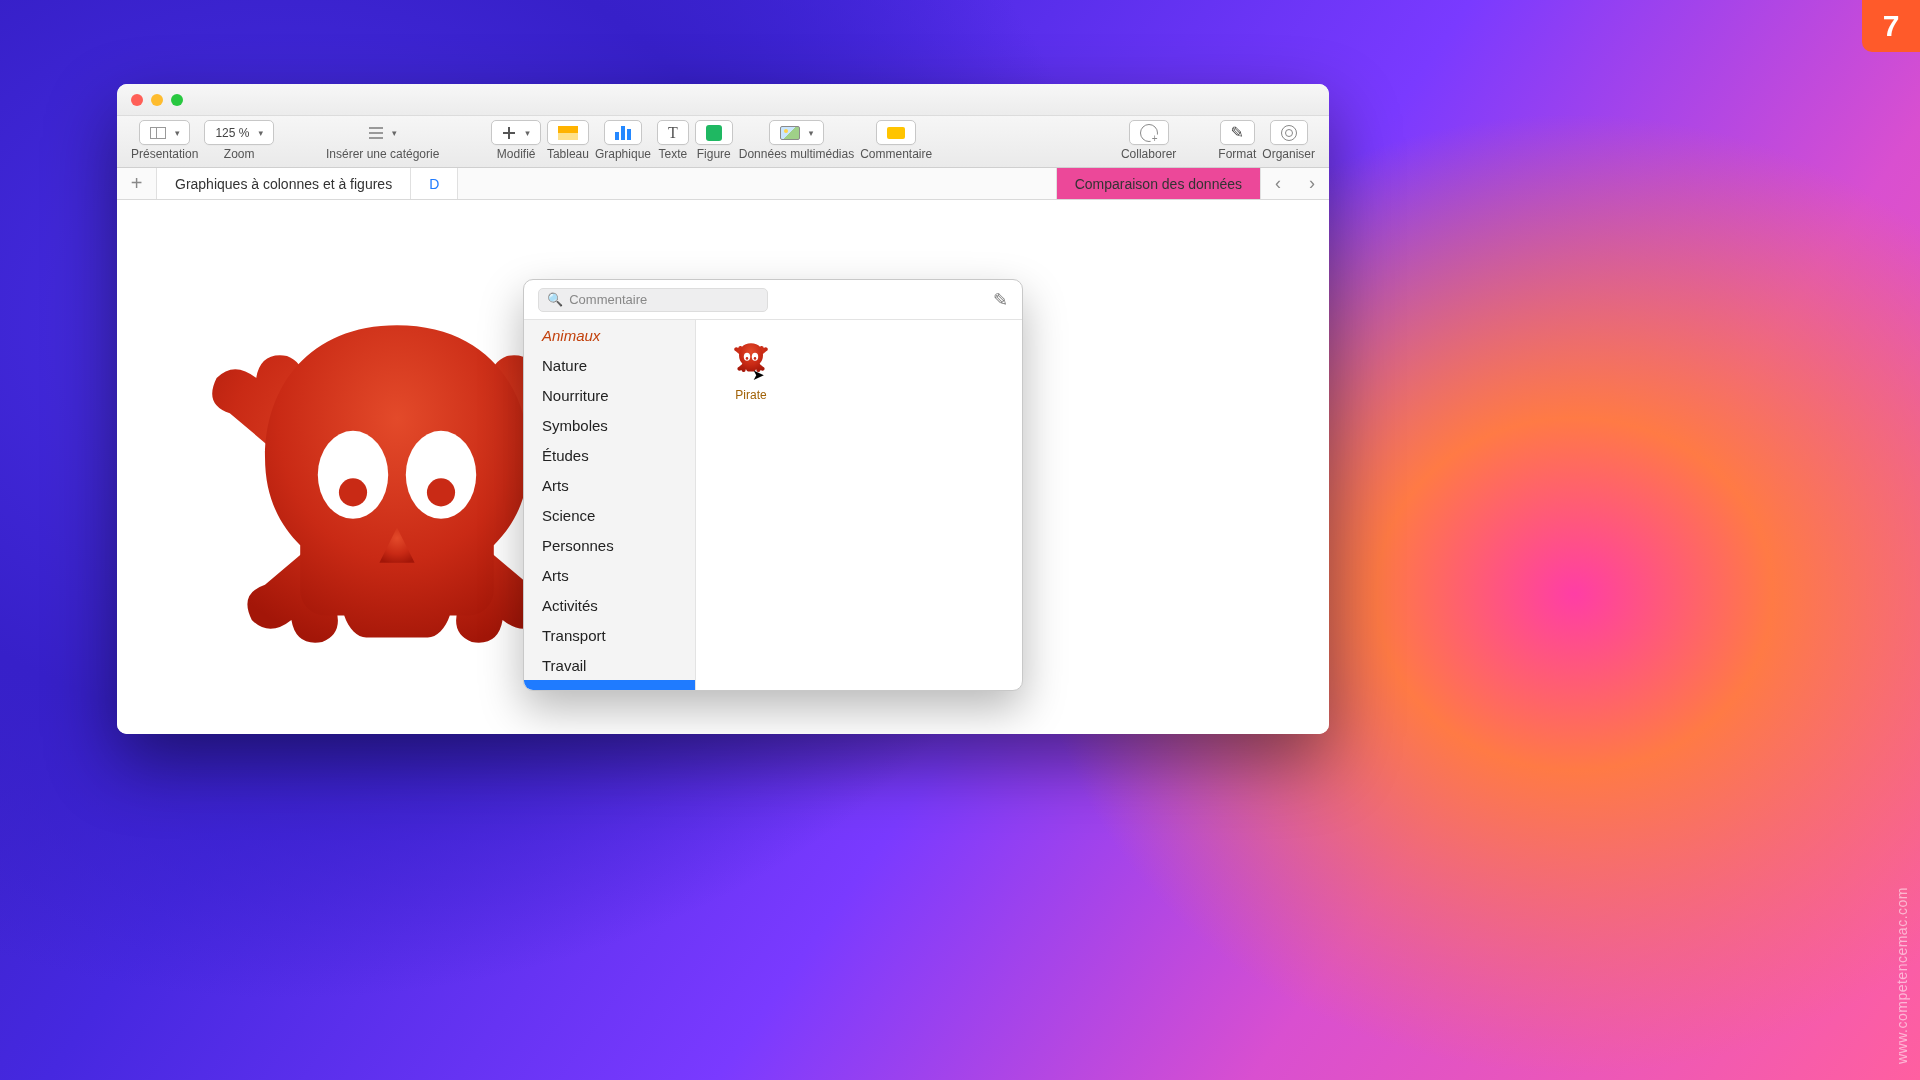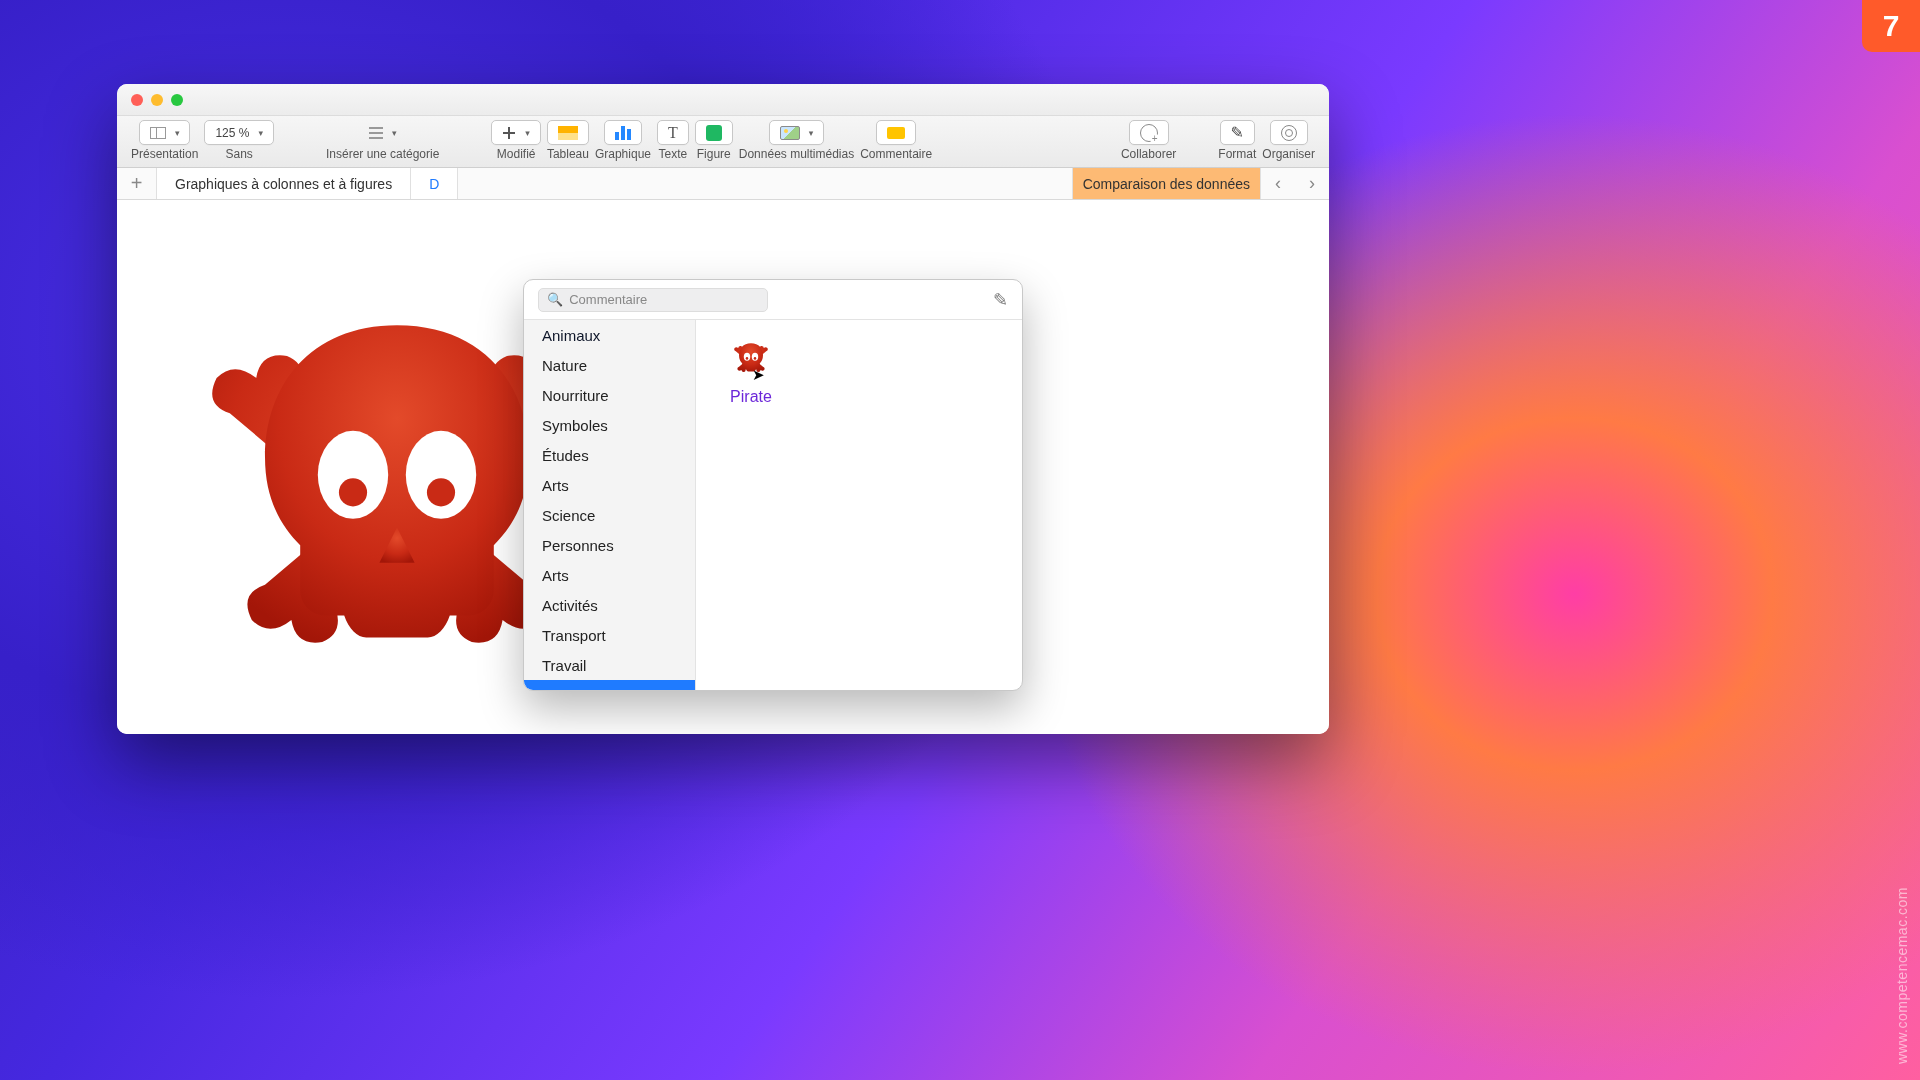--- a/index.html
+++ b/index.html
@@ -53,41 +53,41 @@
 .collab-ico::after{content:"+";position:absolute;right:-3px;bottom:-3px;font-size:10px;color:#8a8a8a;background:#fff;border-radius:50%;width:10px;height:10px;line-height:10px;text-align:center;}
 .brush-ico{font-size:16px;}
 .org-ico{width:16px;height:16px;border:1.5px solid #888;border-radius:50%;position:relative;}
 .org-ico::before{content:"";position:absolute;inset:3px;border:1.5px solid #888;border-radius:50%;}
 
 .sheetbar { height:32px; border-bottom:1px solid #d9d9d9; display:flex; align-items:stretch; background:#fafafa; }
 .add-sheet{width:40px;display:flex;align-items:center;justify-content:center;color:#888;font-size:20px;border-right:1px solid #e0e0e0;}
 .sheet-tab{padding:0 18px;display:flex;align-items:center;font-size:14px;color:#333;border-right:1px solid #e0e0e0;background:#fff;}
 .sheet-tab.active{color:#1f7bff;}
 .sheet-spacer{flex:1;}
-.sheet-ref{padding:0 10px;display:flex;align-items:center;font-size:14px;color:#333;background:#fdba74;border-left:1px solid #e0e0e0;}
+.sheet-ref{padding:0 18px;display:flex;align-items:center;font-size:14px;color:#333;background:#ec4899;border-left:1px solid #e0e0e0;}
 .navbtns{display:flex;align-items:center;border-left:1px solid #e0e0e0;}
 .navbtns div{width:34px;display:flex;align-items:center;justify-content:center;color:#888;font-size:18px;}
 
 .canvas { flex:1; background:#fff; position:relative; overflow:hidden; }
 .skull-big { position:absolute; left:60px; top:90px; width:440px; height:440px; }
 
 
 .popover { position:absolute; left:406px; top:79px; width:500px; height:412px; background:#fff; border:1px solid #c8c8c8; border-radius:10px; box-shadow:0 18px 44px rgba(0,0,0,.28); display:flex; flex-direction:column; overflow:hidden;}
 .popover-top { height:40px; display:flex; align-items:center; justify-content:center; gap:10px; border-bottom:1px solid #e3e3e3; padding:0 14px; }
 .searchbox { flex:0 0 230px; height:24px; background:#eeeeef; border:1px solid #ddd; border-radius:5px; display:flex; align-items:center; padding:0 8px; gap:6px; font-size:13px; color:#888;}
 .searchbox .mag{color:#8a8a8a;}
 .pen-btn{margin-left:auto;color:#7a7a7a;font-size:18px;}
 .popover-body { flex:1; display:flex; min-height:0;}
 .cat-list { width:172px; background:#f4f4f4; border-right:1px solid #e3e3e3; overflow:hidden; padding-top:0;}
 .cat-list .item{height:30px;display:flex;align-items:center;padding:0 18px;font-size:15px;color:#222;}
-.cat-list .item.cut{color:#0f172a;}
+.cat-list .item.cut{color:#c2410c;font-style:italic;}
 .cat-list .item.sel{background:#1f7bff;color:#fff;}
 .shape-grid{flex:1;padding:20px;display:flex;flex-wrap:wrap;align-content:flex-start;gap:20px;}
 .shape-cell{width:70px;display:flex;flex-direction:column;align-items:center;gap:8px;position:relative;}
-.shape-cell .name{font-size:16px;color:#6d28d9;}
+.shape-cell .name{font-size:12px;color:#a16207;}
 .skull-thumb{width:50px;height:40px;}
 .cursor{position:absolute;left:36px;top:26px;font-size:15px;color:#000;pointer-events:none;}
 
 .skull-svg path{fill:url(#skgrad);}
 </style>
 </head>
 <body>
 
 <svg width="0" height="0" style="position:absolute">
  <defs>
@@ -118,21 +118,21 @@
           <span class="icon tab-ico"></span>
           <span class="chev">▾</span>
         </div>
       <div class="lbl">Présentation</div>
     </div>
     <div class="tbtn">
       <div class="chip">
           <span>125 %</span>
           <span class="chev">▾</span>
         </div>
-      <div class="lbl">Sans</div>
+      <div class="lbl">Zoom</div>
     </div>
 
     <div style="width:40px"></div>
 
     <div class="tbtn ghost">
       <div class="chip">
           <span class="icon list-ico"></span>
           <span class="chev">▾</span>
         </div>
       <div class="lbl">Insérer une catégorie</div>

